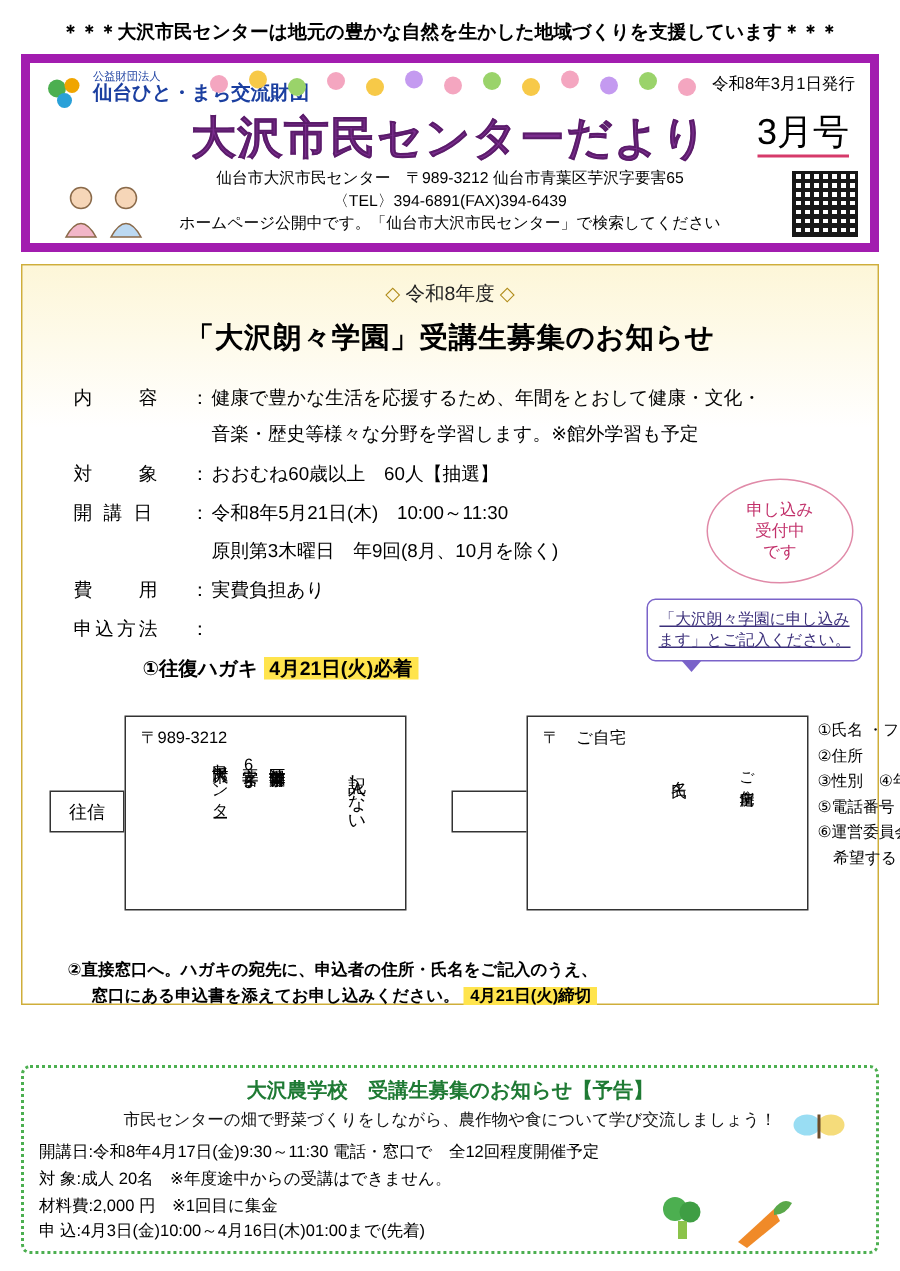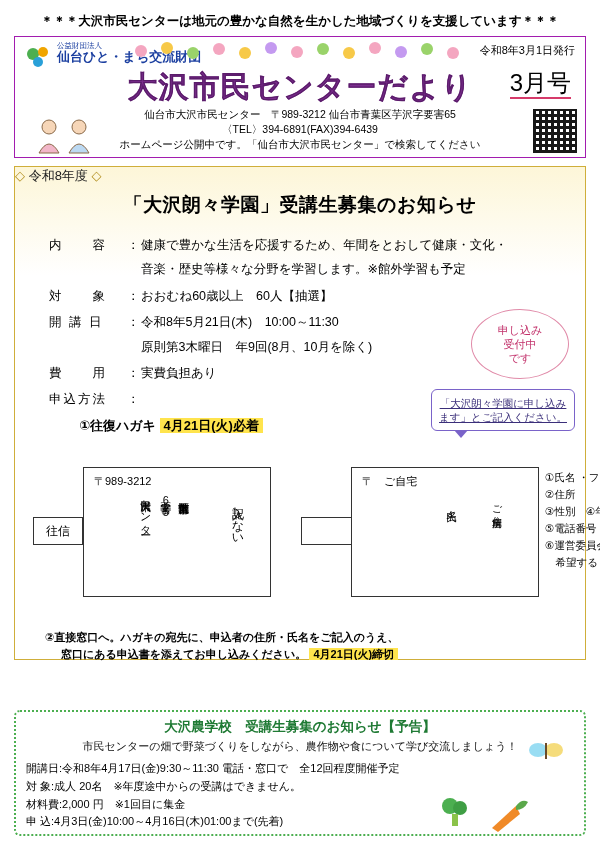--- a/index.html
+++ b/index.html
@@ -19,21 +19,21 @@
     font-weight:bold;
     letter-spacing:0px;
     padding-top:13px;
     color:#000;
   }
 
   
   .masthead{
     position:relative;
     margin:6px 14px 0 14px;
-    border:1px solid #a21caf;
+    border:6px solid #a21caf;
     height:120px;
     background:#ffffff;
   }
   .org{
     position:absolute;left:42px;top:5px;
     line-height:1.05;
   }
   .org .small{font-size:7.5px;color:#1b3fa0;}
   .org .name{font-size:13px;color:#1b3fa0;font-weight:bold;}
   .logo-mark{
@@ -81,21 +81,21 @@
   
   .mainbox{
     position:relative;
     margin:8px 14px 0 14px;
     border:1px solid #cfae3a;
     height:492px;
     background:
       linear-gradient(180deg,#fdf6d8 0%, #ffffff 22%, #ffffff 100%);
   }
   .year-ribbon{
-    text-align:left;font-size:13px;color:#222;
+    text-align:center;font-size:13px;margin-top:10px;color:#222;
   }
   .year-ribbon .deco{color:#b08b19;}
   .headline{
     text-align:center;font-size:19px;font-weight:bold;margin-top:7px;
     letter-spacing:0.5px;
   }
 
   .rows{margin:18px 0 0 34px;font-size:12.5px;line-height:1.55;}
   .row{display:flex;margin-bottom:7px;}
   .row .lbl{width:78px;flex:none;letter-spacing:2px;}
@@ -115,21 +115,21 @@
     width:130px;padding:6px 6px;border:1px solid #7a63c9;border-radius:6px;
     background:#fff;font-size:10.5px;line-height:1.35;text-align:center;color:#3b2f7a;text-decoration:underline;
   }
   .bubble2:after{
     content:"";position:absolute;left:22px;bottom:-8px;
     border-left:7px solid transparent;border-right:7px solid transparent;
     border-top:8px solid #7a63c9;
   }
 
   .step1{
-    margin-left:64px;margin-top:6px;font-size:13px;font-weight:bold;
+    margin-left:80px;margin-top:6px;font-size:13px;font-weight:bold;
   }
   .hl-yellow{background:#ffe44d;padding:0 4px;}
 
   
   .diagram{position:absolute;left:46px;top:300px;width:500px;height:150px;}
   .card{
     position:absolute;border:1px solid #333;background:#fff;
   }
   .card.left{left:22px;top:0;width:186px;height:128px;}
   .card.right{left:290px;top:0;width:186px;height:128px;}

